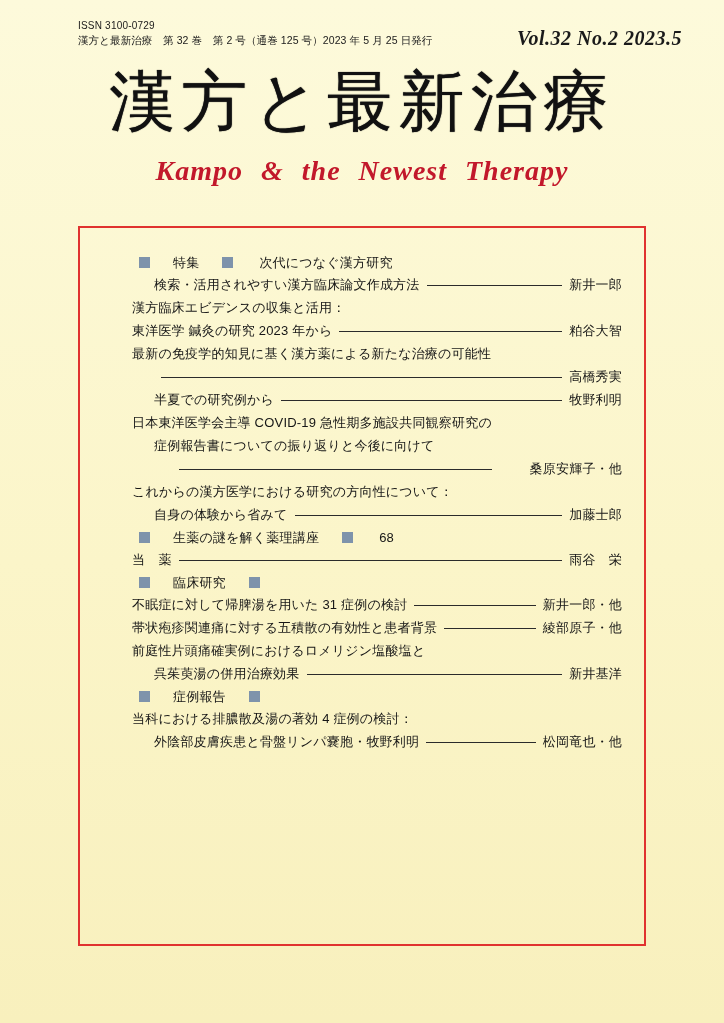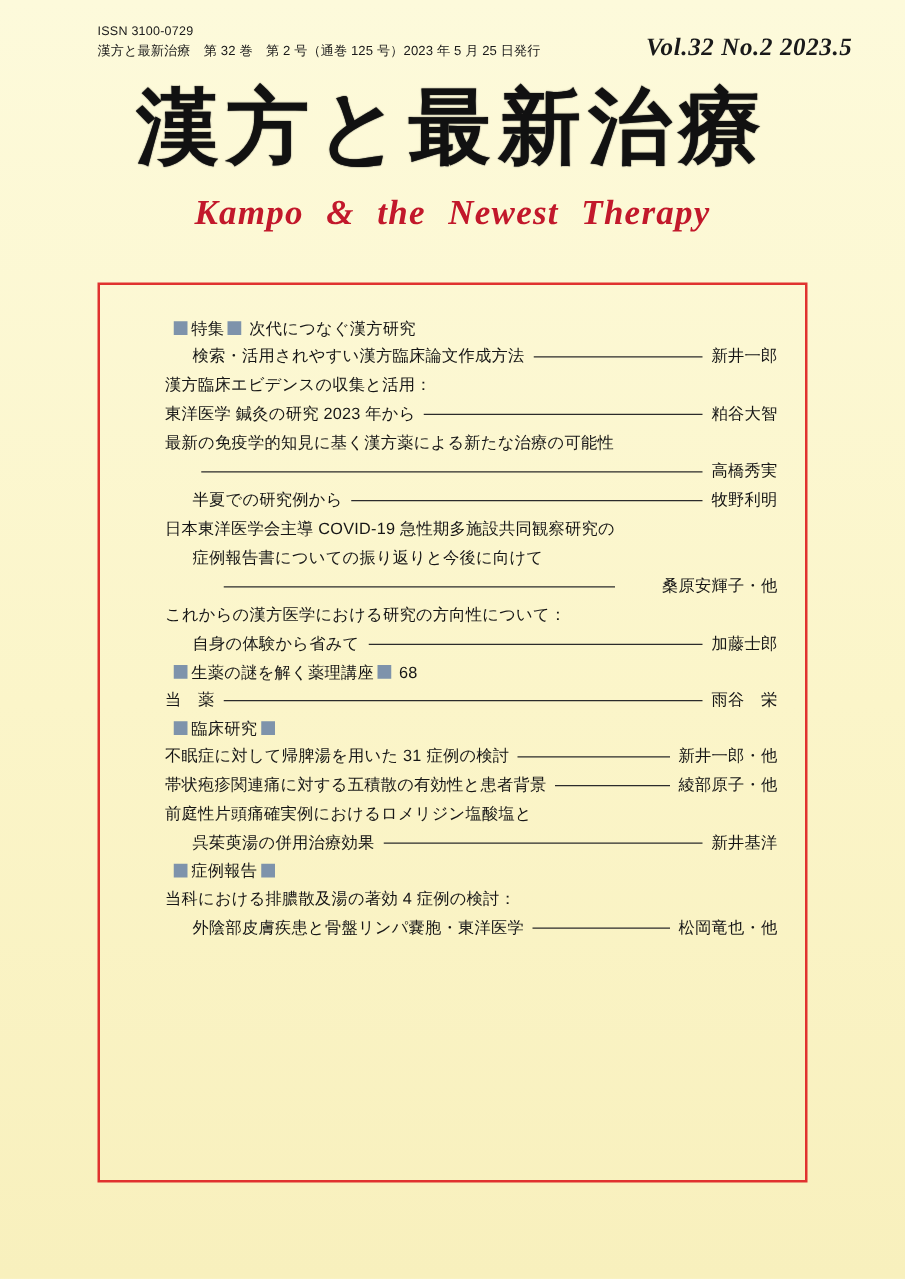--- a/index.html
+++ b/index.html
@@ -46,21 +46,21 @@
     font-style: italic;
     font-weight: bold;
     font-size: 20px;
     color: #1a1a1a;
     letter-spacing: 0.5px;
   }
 
   .title-jp {
     text-align: center;
     font-family: "DejaVu Serif", serif;
-    font-weight: bold;
+    font-weight: normal;
     font-size: 66px;
     letter-spacing: 6px;
     margin: 18px 0 0 0;
     line-height: 1.08;
     color: #111;
     text-shadow: 0 0 1px #111;
   }
   .title-en {
     text-align: center;
     font-family: "Liberation Serif", serif;
@@ -100,21 +100,21 @@
 
   .sec-head {
     font-size: 13.5px;
     font-weight: normal;
     letter-spacing: 0.3px;
     display: flex;
     align-items: center;
     margin-bottom: 9px;
     padding-left: 34px;
   }
-  .sec-head.lvl0 { padding-left: 34px; }
+  .sec-head.lvl0 { padding-left: 34px; gap: 20px; }
   .blk {
     display: inline-block;
     width: 11px;
     height: 11px;
     background: #7e93ab;
     margin: 0 3px;
     position: relative;
     top: 0px;
   }
 
@@ -253,21 +253,21 @@
         </div>
         <div class="sec-head lvl0">
           <span class="blk"></span>
           <span class="t">症例報告</span>
           <span class="blk"></span>
         </div>
         <div class="toc-row indent-1">
           <span class="t">当科における排膿散及湯の著効 4 症例の検討：</span>
         </div>
         <div class="toc-row indent-2">
-          <span class="t">外陰部皮膚疾患と骨盤リンパ嚢胞・東洋医学</span>
+          <span class="t">外陰部皮膚疾患と骨盤リンパ嚢胞・牧野利明</span>
           <span class="leader"></span>
           <span class="author">松岡竜也・他</span>
         </div>
       </div>
   </div>
 
 
 </div>
 
 </body></html>

